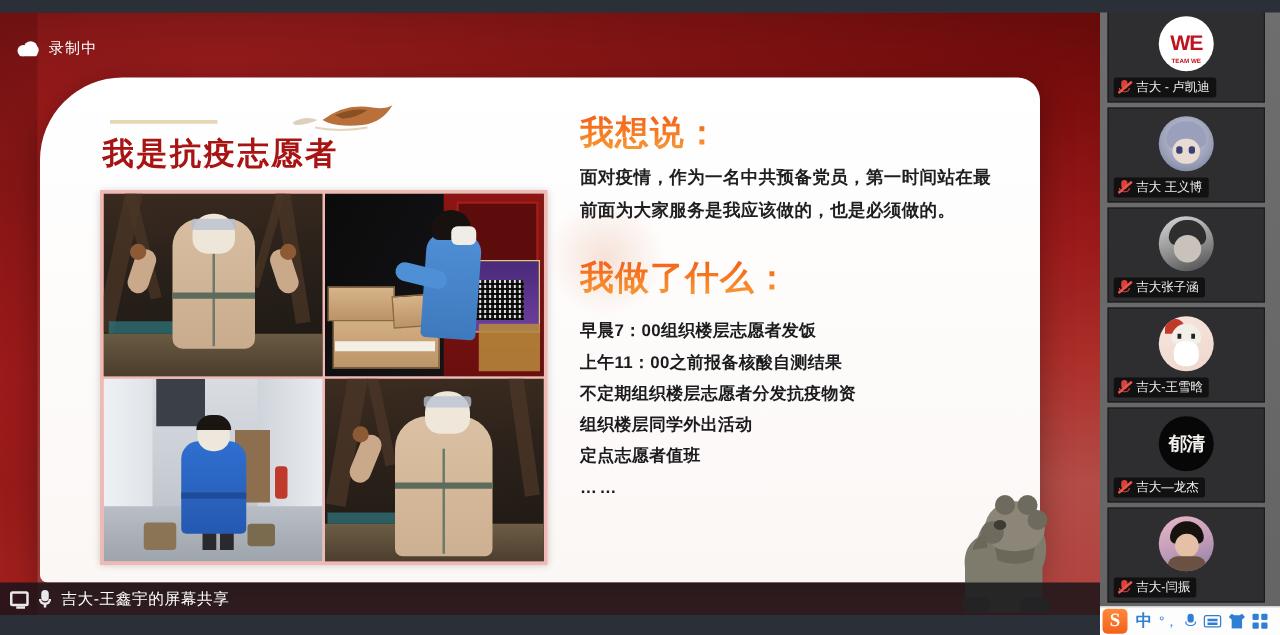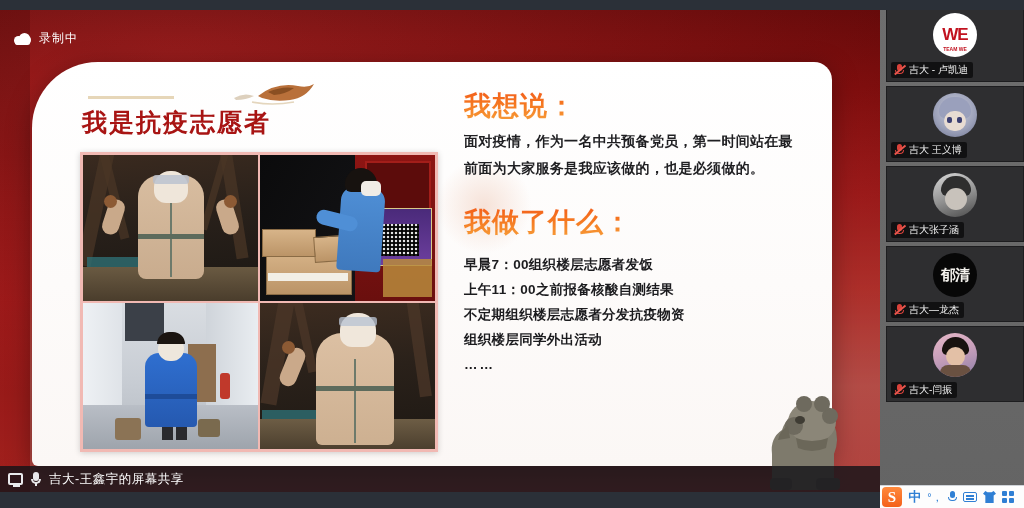--- a/index.html
+++ b/index.html
@@ -207,21 +207,21 @@
   .share-bar .ico-mic .stem { position:absolute; left:5px; bottom:0; width:2px; height:3px; background:#e9e9ec; }
   .share-bar .label { color:#ffffff; font-size:12.5px; letter-spacing:.5px; }
 
   
   .sidebar {
     position:absolute; right:0; top:0; width:144px; height:508px;
     background: linear-gradient(180deg,#6e6e6e,#646464);
     z-index: 30; padding: 6px 4px 0 6px;
   }
   .tile {
-    position: relative; width: 138px; height: 76px;
+    position: relative; width: 126px; height: 76px;
     background:#2e2e30; margin-bottom: 4px; overflow:hidden;
     border: 1px solid #1d1d1f;
   }
   .tile .avatar {
     position:absolute; left:50%; top: 6px; transform:translateX(-50%);
     width:44px; height:44px; border-radius:50%; overflow:hidden;
   }
   .tile .nameplate {
     position:absolute; left:4px; bottom:3px;
     display:flex; align-items:center; gap:4px;
@@ -411,20 +411,21 @@
 
       <div class="text-col">
         <div class="heading">我想说：</div>
         <div class="body-para">面对疫情，作为一名中共预备党员，第一时间站在最前面为大家服务是我应该做的，也是必须做的。</div>
         <div class="heading heading-2">我做了什么：</div>
         <div class="list">
           <div class="list-item">早晨7：00组织楼层志愿者发饭</div>
           <div class="list-item">上午11：00之前报备核酸自测结果</div>
           <div class="list-item">不定期组织楼层志愿者分发抗疫物资</div>
           <div class="list-item">组织楼层同学外出活动</div>
+          <div class="list-item">定点志愿者值班</div>
           <div class="list-item dots">……</div>
         </div>
       </div>
 
     </div>
 
     <div class="share-bar">
       <span class="ico-screen"></span>
       <span class="ico-mic">
         <span class="cap"></span>
@@ -478,20 +479,37 @@
       <div class="nameplate">
         <span class="mute-icon">
             <span class="cap"></span>
             <span class="arc"></span>
             <span class="slash"></span>
           </span>
         <span class="nm">吉大张子涵</span>
       </div>
     </div>
 
+    <div class="tile">
+      <div class="avatar av-chibi">
+        <span class="red"></span>
+          <span class="hair"></span>
+          <span class="e1"></span>
+          <span class="e2"></span>
+          <span class="body"></span>
+      </div>
+      <div class="nameplate">
+        <span class="mute-icon">
+            <span class="cap"></span>
+            <span class="arc"></span>
+            <span class="slash"></span>
+          </span>
+        <span class="nm">吉大-王雪晗</span>
+      </div>
+    </div>
 
     <div class="tile">
       <div class="avatar av-calli">
         <span class="ch">郁清</span>
       </div>
       <div class="nameplate">
         <span class="mute-icon">
             <span class="cap"></span>
             <span class="arc"></span>
             <span class="slash"></span>

